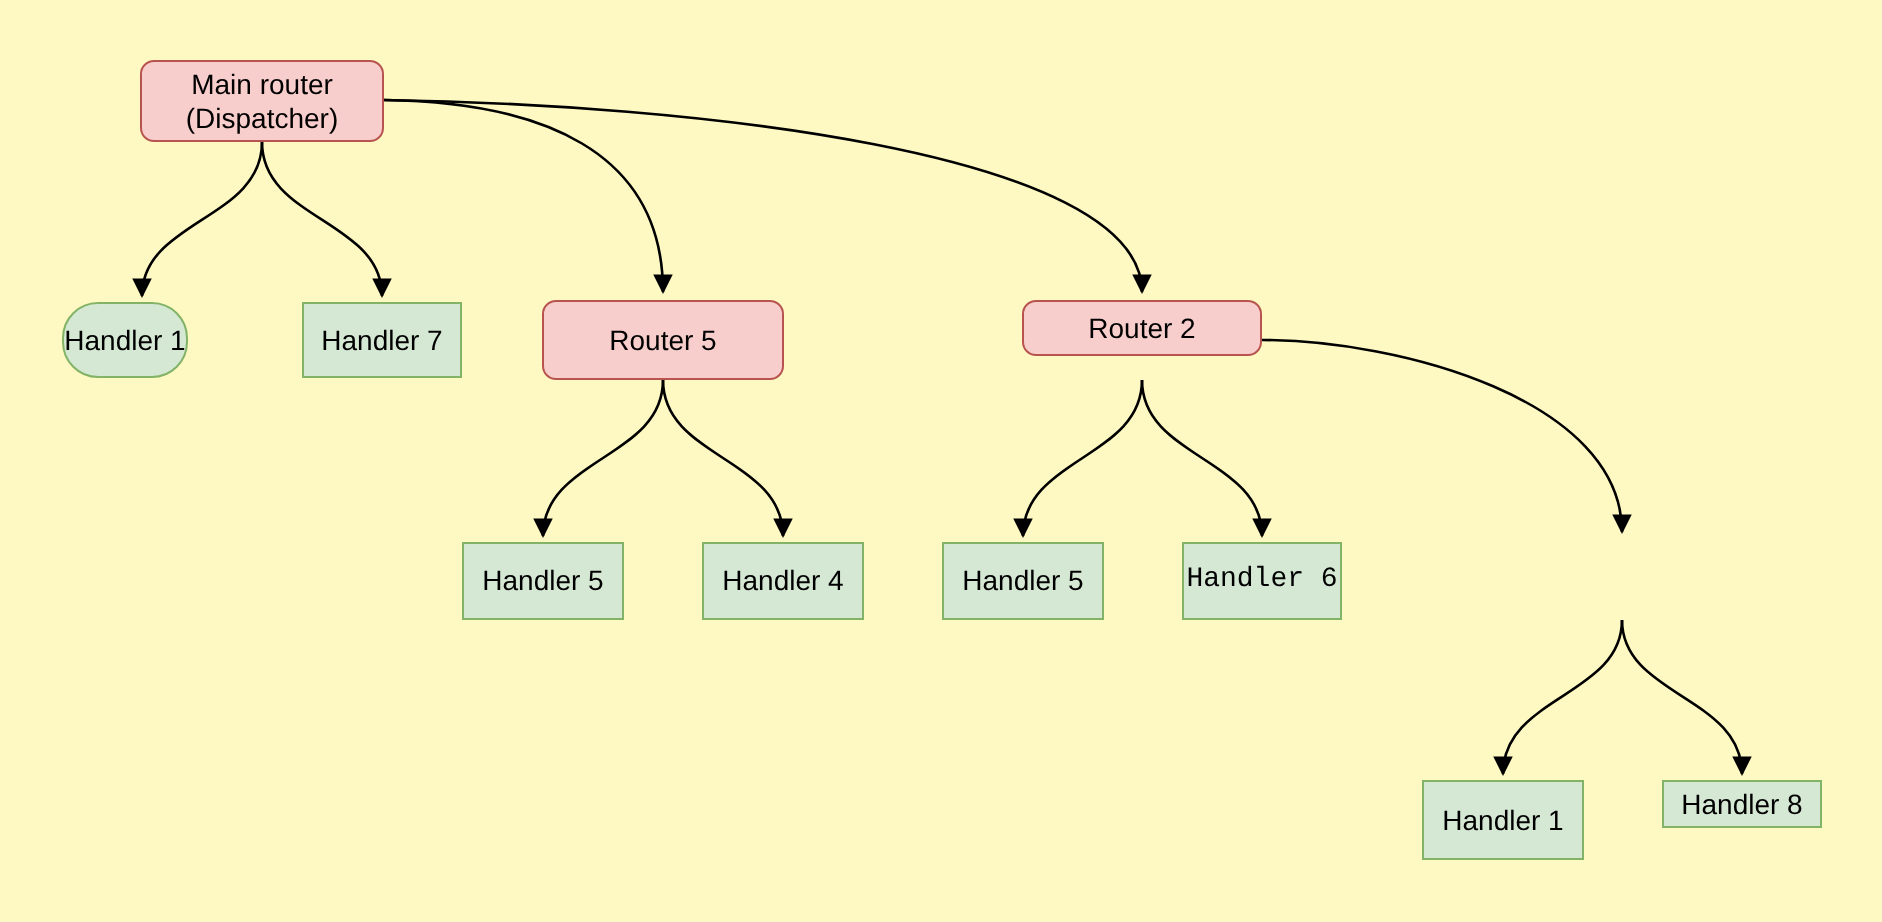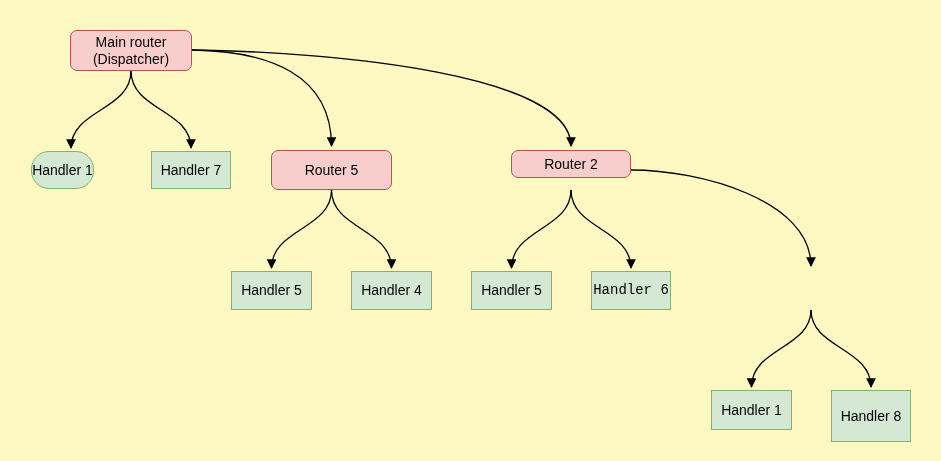--- a/index.html
+++ b/index.html
@@ -55,21 +55,21 @@
   .pos-handler-1   { left: 31px;  top: 151px; width: 63px;  height: 38px; border-radius: 18px; }
   .pos-handler-2   { left: 151px; top: 151px; width: 80px;  height: 38px; }
   .pos-router-1    { left: 271px; top: 150px; width: 121px; height: 40px; }
   .pos-router-2    { left: 511px; top: 150px; width: 120px; height: 28px; }
   .pos-handler-3   { left: 231px; top: 271px; width: 81px;  height: 39px; }
   .pos-handler-4   { left: 351px; top: 271px; width: 81px;  height: 39px; }
   .pos-handler-5   { left: 471px; top: 271px; width: 81px;  height: 39px; }
   .pos-handler-6   { left: 591px; top: 271px; width: 80px;  height: 39px; font-family: Liberation Mono, monospace; }
   .pos-router-3    { left: 750px; top: 270px; width: 122px; height: 40px; }
   .pos-handler-7   { left: 711px; top: 390px; width: 81px;  height: 40px; }
-  .pos-handler-8   { left: 831px; top: 390px; width: 80px;  height: 52px; }
+  .pos-handler-8   { left: 831px; top: 390px; width: 80px;  height: 24px; }
 </style>
 </head>
 <body>
 
 <div class="canvas">
 
   <svg class="edges-layer" width="941" height="461" viewBox="0 0 941 461" xmlns="http://www.w3.org/2000/svg">
     <defs>
       <marker id="arrow" viewBox="0 0 10 10" refX="9" refY="5" markerWidth="7.5" markerHeight="7.5" orient="auto-start-reverse">
         <path d="M 0 0 L 10 5 L 0 10 z" fill="#000000"></path>

